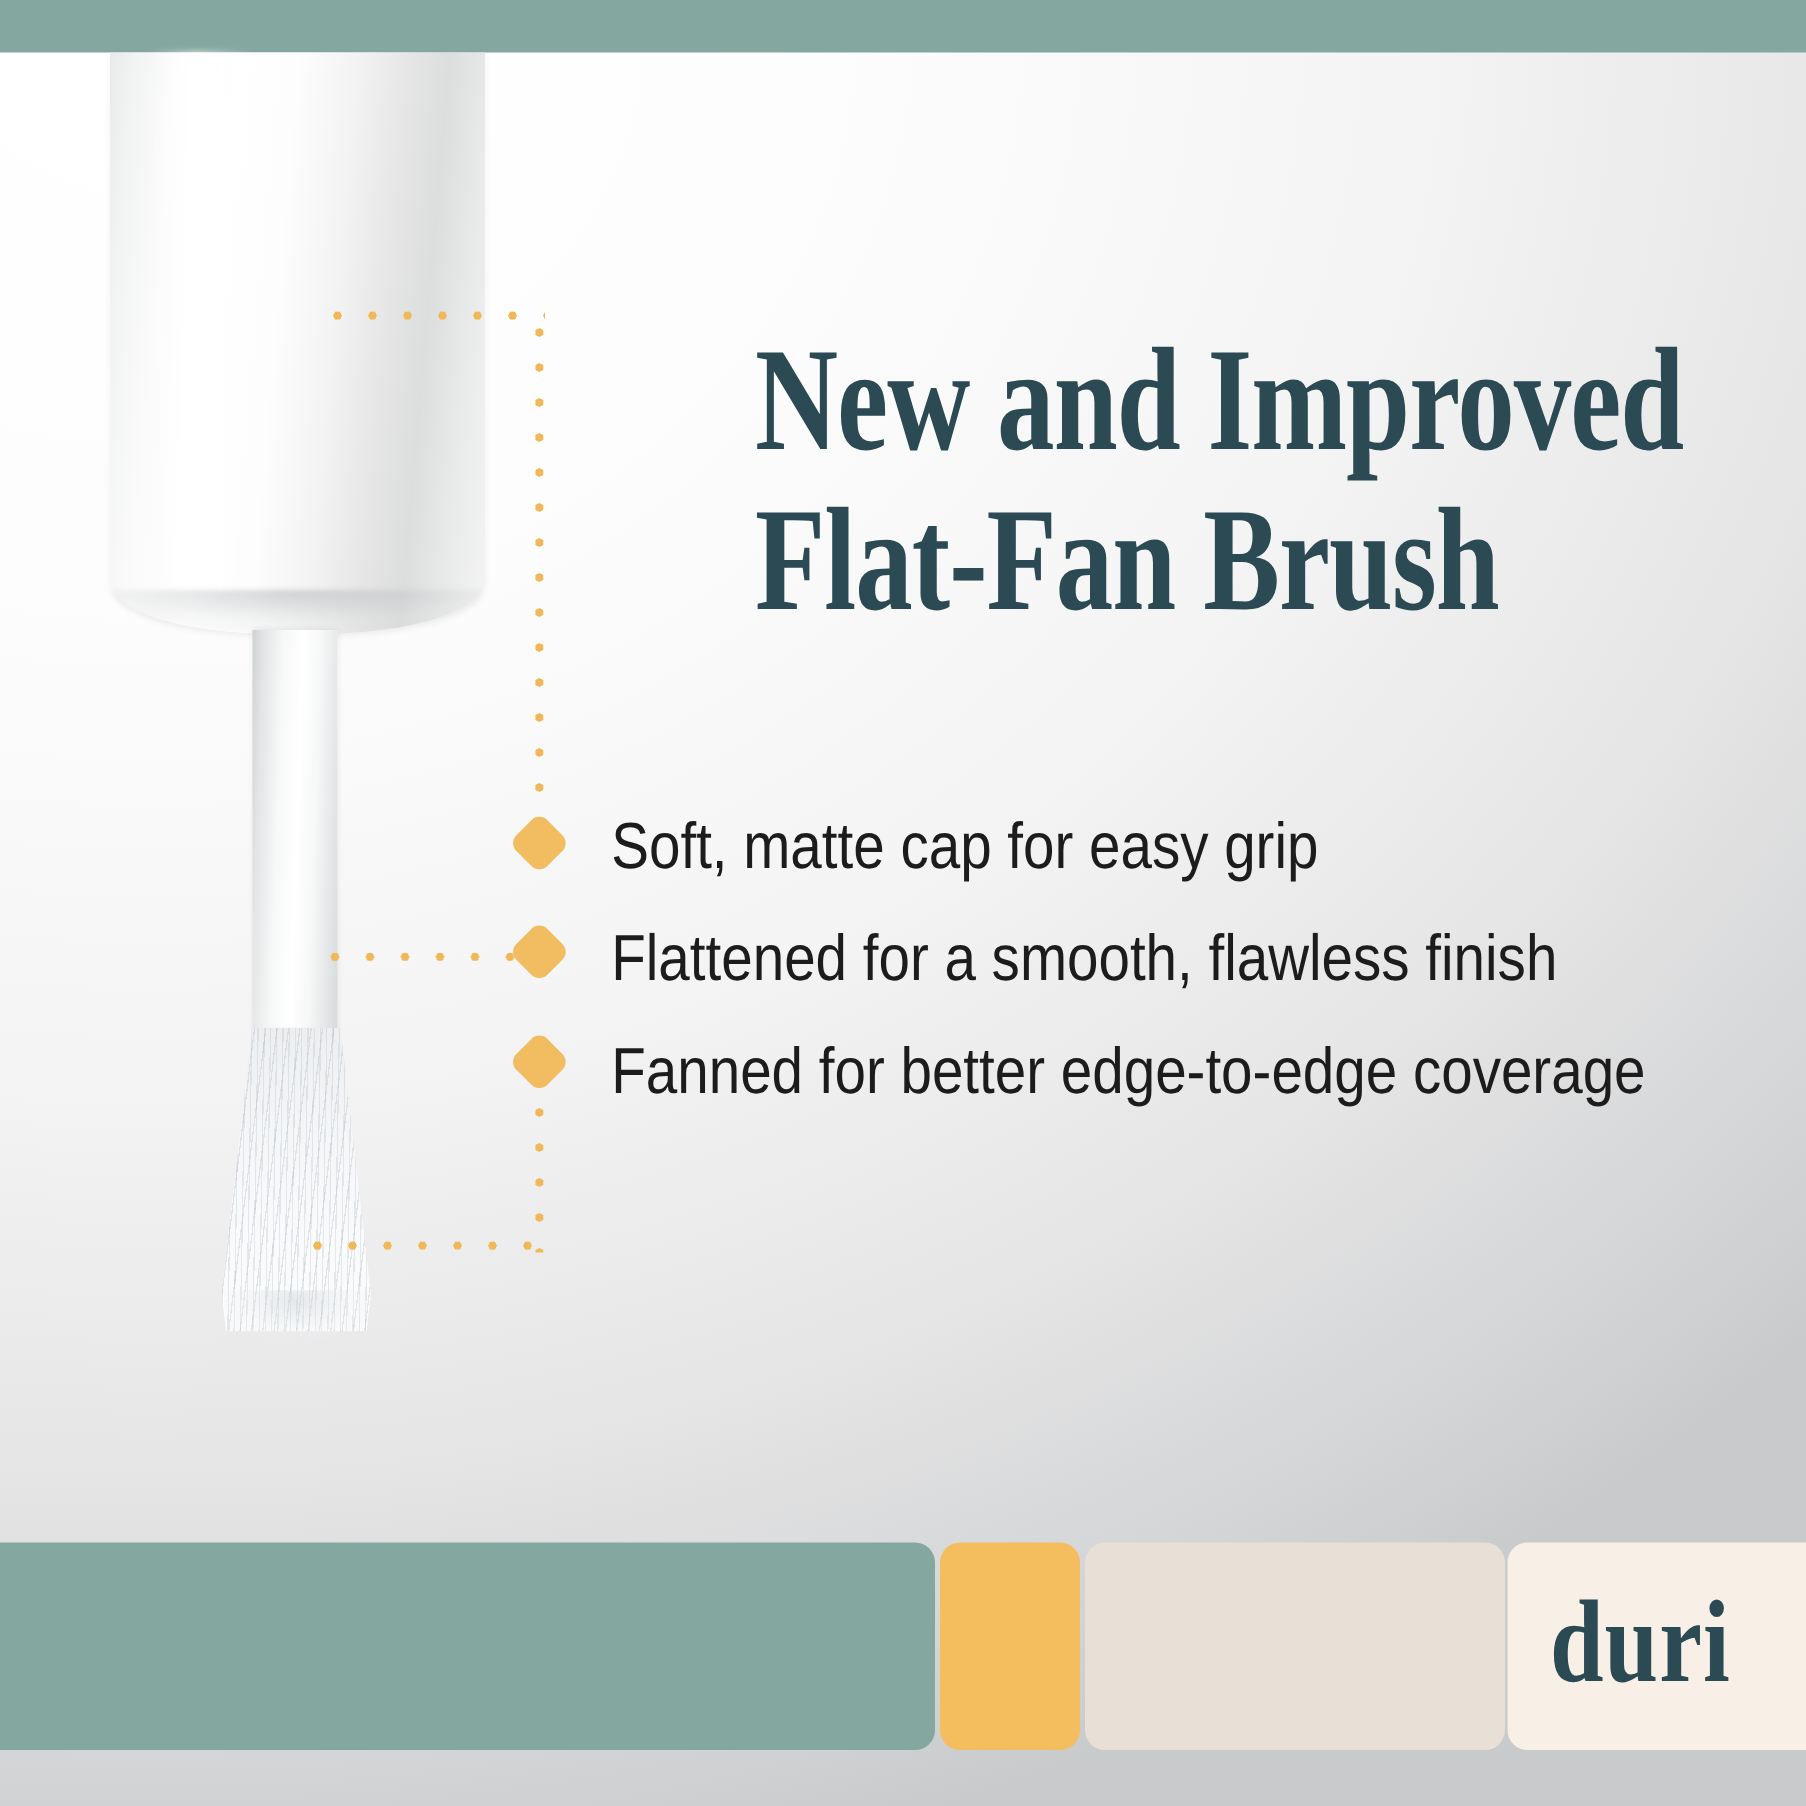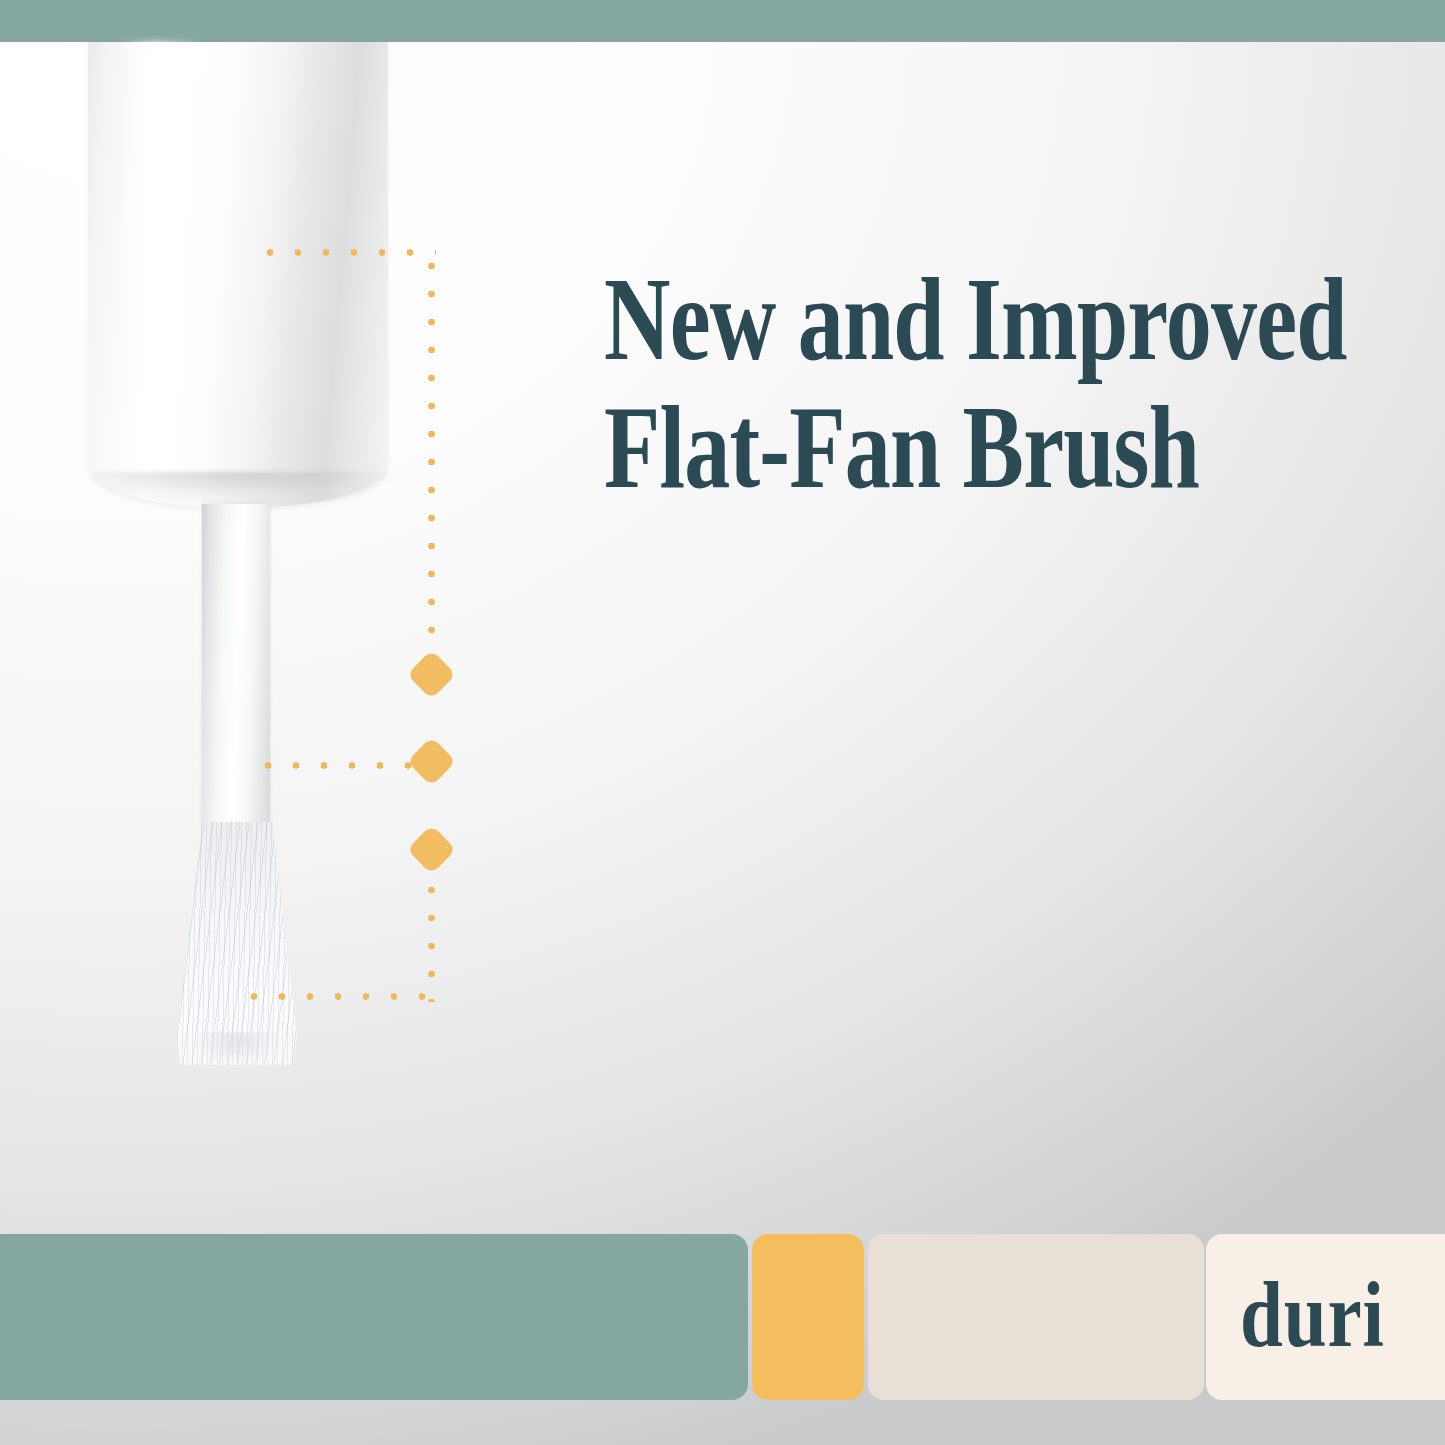--- a/index.html
+++ b/index.html
@@ -182,20 +182,31 @@
 
   <div class="diamond" style="left:414px;top:657px;"></div>
   <div class="diamond" style="left:414px;top:744px;"></div>
   <div class="diamond" style="left:414px;top:832px;"></div>
 
   <div class="headline">
     <span>New and Improved</span>
     <span class="l2">Flat-Fan Brush</span>
   </div>
 
+  <div class="bullets">
+    <div class="bullet">
+      <span class="btext">Soft, matte cap for easy grip</span>
+    </div>
+    <div class="bullet">
+      <span class="btext">Flattened for a smooth, flawless finish</span>
+    </div>
+    <div class="bullet">
+      <span class="btext">Fanned for better edge-to-edge coverage</span>
+    </div>
+  </div>
 
   <div class="brandbar">
     <div class="seg seg-green"></div>
     <div class="seg seg-amber"></div>
     <div class="seg seg-beige"></div>
     <div class="seg seg-cream"></div>
   </div>
   <div class="logo">duri</div>
 
 </div>

